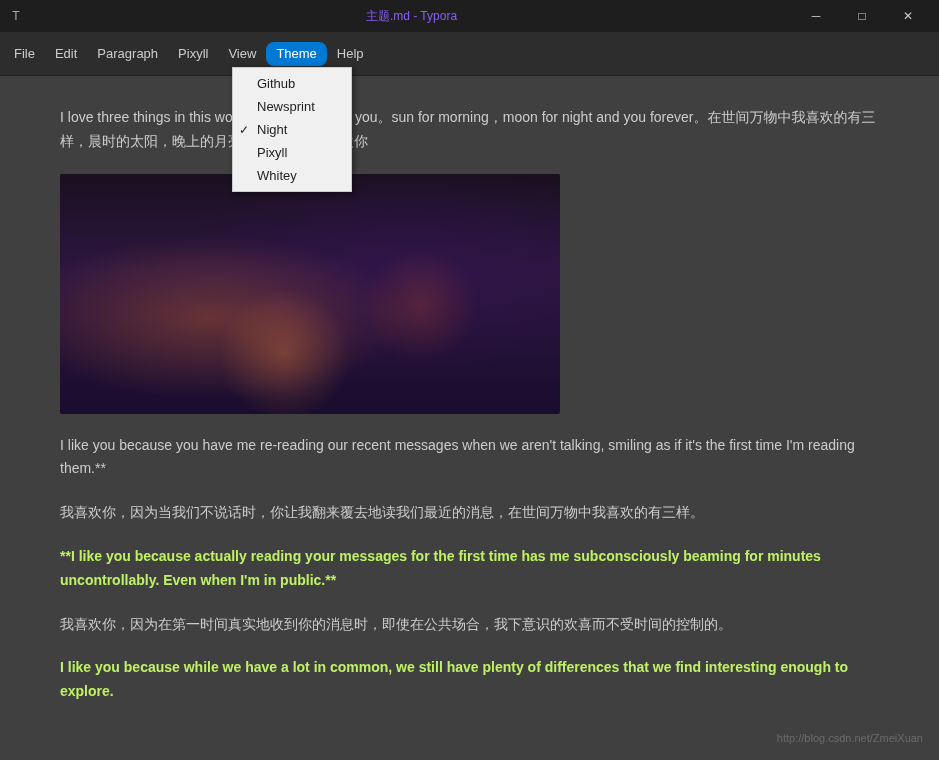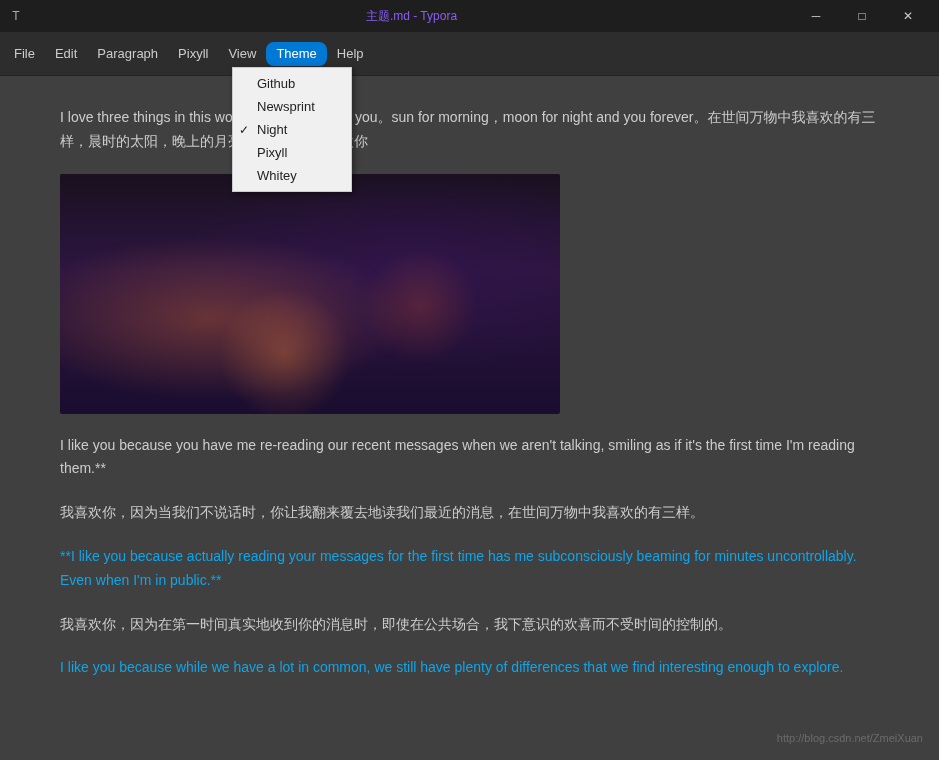--- a/index.html
+++ b/index.html
@@ -94,22 +94,22 @@
       overflow-y: auto;
       position: relative;
     }
     .content-text {
       font-size: 14px;
       line-height: 1.7;
       color: #ccc;
       margin-bottom: 20px;
     }
     .content-text.bold-block {
-      font-weight: normal;
-      color: #0ea5e9;
+      font-weight: bold;
+      color: #bef264;
     }
     .article-image {
       width: 500px;
       height: 240px;
       background: linear-gradient(135deg, #1a1a2e 0%, #16213e 30%, #0f3460 60%, #533483 100%);
       margin: 0 0 20px 0;
       border-radius: 2px;
       position: relative;
       overflow: hidden;
     }

